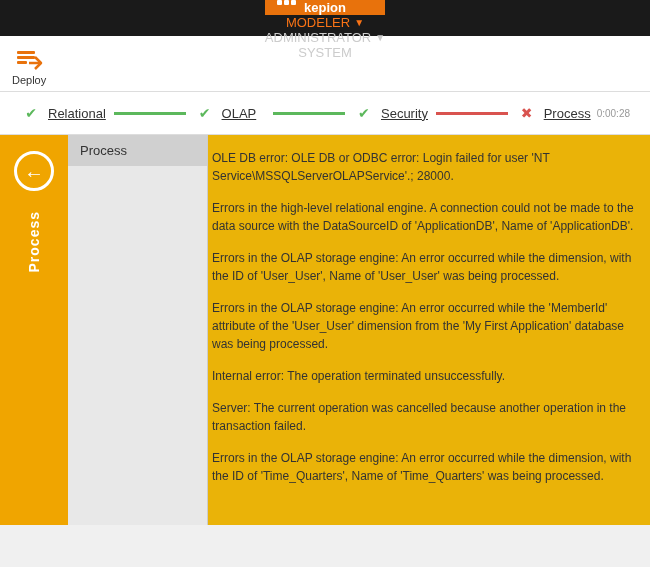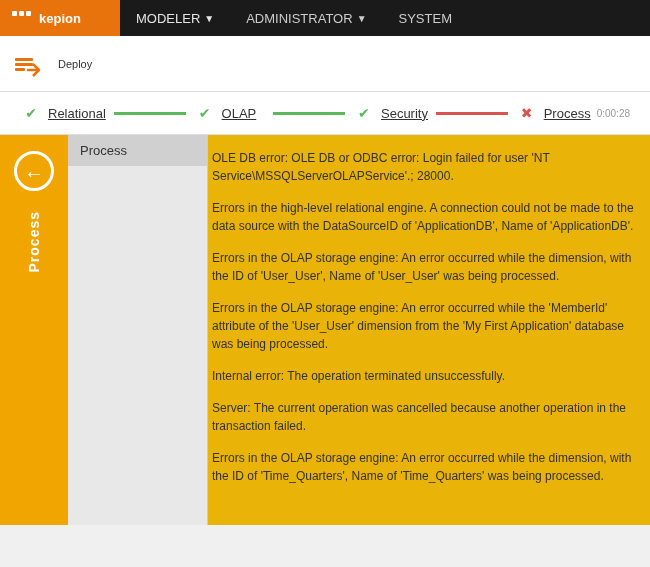--- a/index.html
+++ b/index.html
@@ -4,20 +4,21 @@
   <style>
     * { margin: 0; padding: 0; box-sizing: border-box; }
     body { font-family: Arial, sans-serif; font-size: 12px; background: #f0f0f0; width: 650px; }
 
     
     .top-nav {
       background: #1a1a1a;
       display: flex;
       align-items: center;
       height: 36px;
+      flex-direction: column;
     }
     .logo {
       background: #e8720c;
       padding: 0 12px;
       height: 100%;
       display: flex;
       align-items: center;
       color: white;
       font-weight: bold;
       font-size: 13px;
@@ -36,41 +37,41 @@
     }
     .nav-item {
       color: #ccc;
       padding: 0 16px;
       height: 100%;
       display: flex;
       align-items: center;
       font-size: 13px;
       cursor: pointer;
     }
-    .nav-item.active { color: #e5e5e5; }
+    .nav-item.active { color: #f97316; }
     .nav-arrow {
       margin-left: 4px;
       font-size: 10px;
     }
 
     
     .toolbar {
       background: white;
       padding: 8px 12px;
       display: flex;
       align-items: center;
       gap: 16px;
       border-bottom: 1px solid #ddd;
       height: 56px;
     }
     .toolbar-btn {
       display: flex;
-      flex-direction: row;
-      align-items: center;
-      gap: 16px;
+      flex-direction: column;
+      align-items: center;
+      gap: 2px;
       cursor: pointer;
     }
     .toolbar-icon {
       width: 30px;
       height: 30px;
       display: flex;
       align-items: center;
       justify-content: center;
     }
     .toolbar-label {

